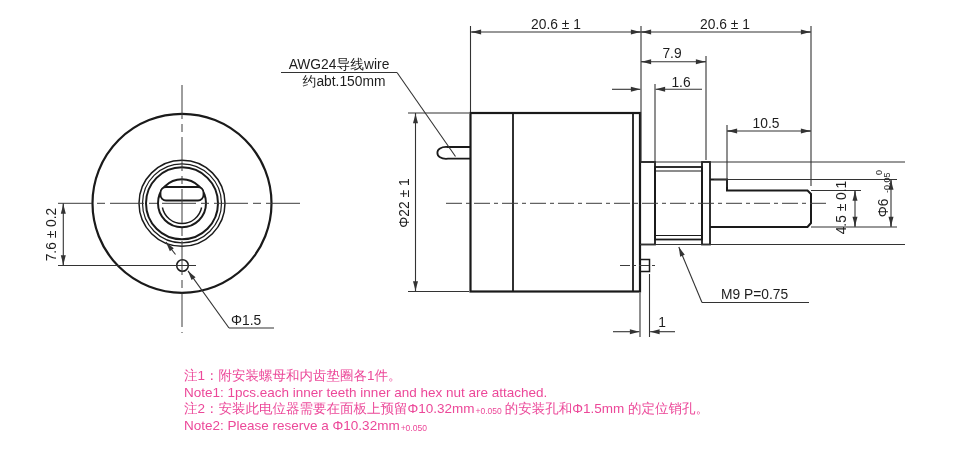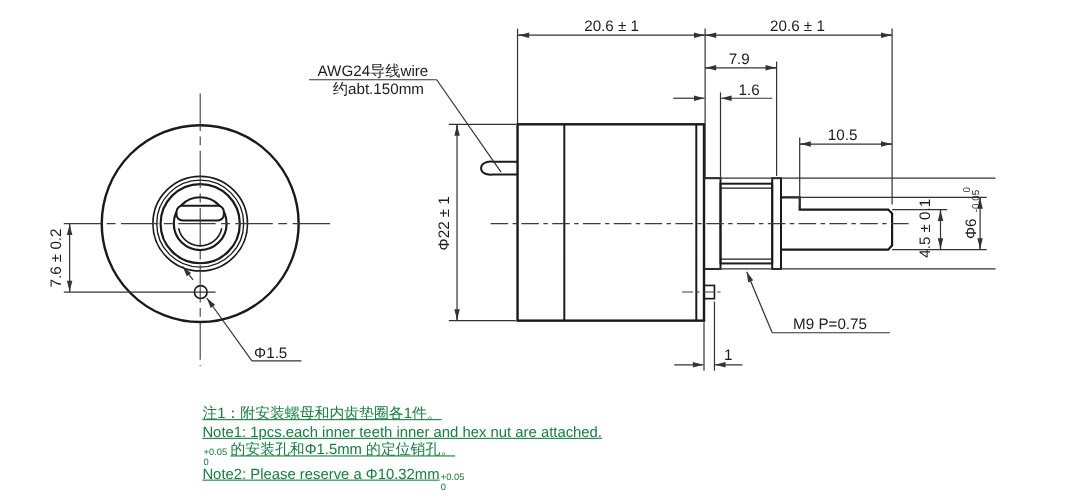--- a/index.html
+++ b/index.html
@@ -2,22 +2,22 @@
 <html><head>
 <meta charset="utf-8">
 <style>
   html,body{margin:0;padding:0;background:#fff;}
   .canvas{position:relative;width:905px;height:456px;background:#fff;overflow:hidden;
           font-family:"Liberation Sans",sans-serif;color:#1d1d1d;}
   svg{position:absolute;left:0;top:0;}
   svg text{font-family:"Liberation Sans",sans-serif;fill:#1d1d1d;font-size:13.8px;}
   svg text.small{font-size:9px;}
   .notes{position:absolute;left:184px;top:368px;font-size:13.5px;line-height:16.6px;
-         color:#15803d;white-space:nowrap;text-decoration:underline;}
-  .tolstack{display:inline-flex;flex-direction:column;align-items:flex-start;
+         color:#ec4899;white-space:nowrap;}
+  .tolstack{display:inline-flex;flex-direction:row;align-items:flex-start;
             font-size:8.5px;line-height:8.5px;margin:0 3px 0 1px;transform:translateY(1px);
             vertical-align:baseline;}
 </style>
 </head>
 <body>
 
 <div class="canvas">
 
 <svg width="969" height="456" viewBox="0 0 969 456">
   <defs>
@@ -154,21 +154,21 @@
       <text class="small" x="29" y="7">-0.05</text>
       <text class="small" x="46" y="-1.5">0</text>
     </g>
   </g>
 </svg>
 
 <div class="notes">
   <div>注1：附安装螺母和内齿垫圈各1件。</div>
   <div>Note1: 1pcs.each inner teeth inner and hex nut are attached.</div>
   <div>
-    <span class="tolstack">
+    <span>注2：安装此电位器需要在面板上预留Φ10.32mm</span><span class="tolstack">
           <span>+0.05</span>
           <span>0</span>
         </span><span>的安装孔和Φ1.5mm 的定位销孔。</span>
   </div>
   <div>
     <span>Note2: Please reserve a Φ10.32mm</span><span class="tolstack">
           <span>+0.05</span>
           <span>0</span>
         </span>
   </div>

